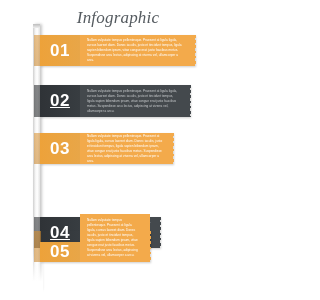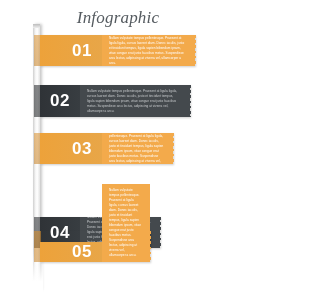--- a/index.html
+++ b/index.html
@@ -60,33 +60,33 @@
     letter-spacing:.05px;
     text-align:left;
   }
   
   .notch{
     position:absolute;right:-1px;top:0;bottom:0;width:4px;
   }
 
   
   .orange{box-shadow:1px 1px 2px rgba(0,0,0,.20);}
-  .orange .num{background:linear-gradient(to right,#eda23a,#e8a648);padding-left:22px;}
+  .orange .num{background:linear-gradient(to right,#eda23a,#e8a648);}
   .orange .body{background:#f3aa4b;}
   .orange .body p{color:#ffffff;}
   .orange .notch{
     background:
       repeating-linear-gradient(to bottom,
         #f3aa4b 0px,#f3aa4b 2.6px,
         rgba(255,255,255,0) 2.6px,rgba(255,255,255,0) 5.2px);
   }
 
   
   .dark{box-shadow:1px 1px 2px rgba(0,0,0,.20);}
-  .dark .num{background:linear-gradient(to right,#2f3337,#383d41);}
+  .dark .num{background:linear-gradient(to right,#2f3337,#383d41);text-decoration:underline;}
   .dark .body{background:#44494d;}
   .dark .body p{color:#c9ccce;}
   .dark .notch{
     background:
       repeating-linear-gradient(to bottom,
         #44494d 0px,#44494d 2.6px,
         rgba(255,255,255,0) 2.6px,rgba(255,255,255,0) 5.2px);
   }
 
   

